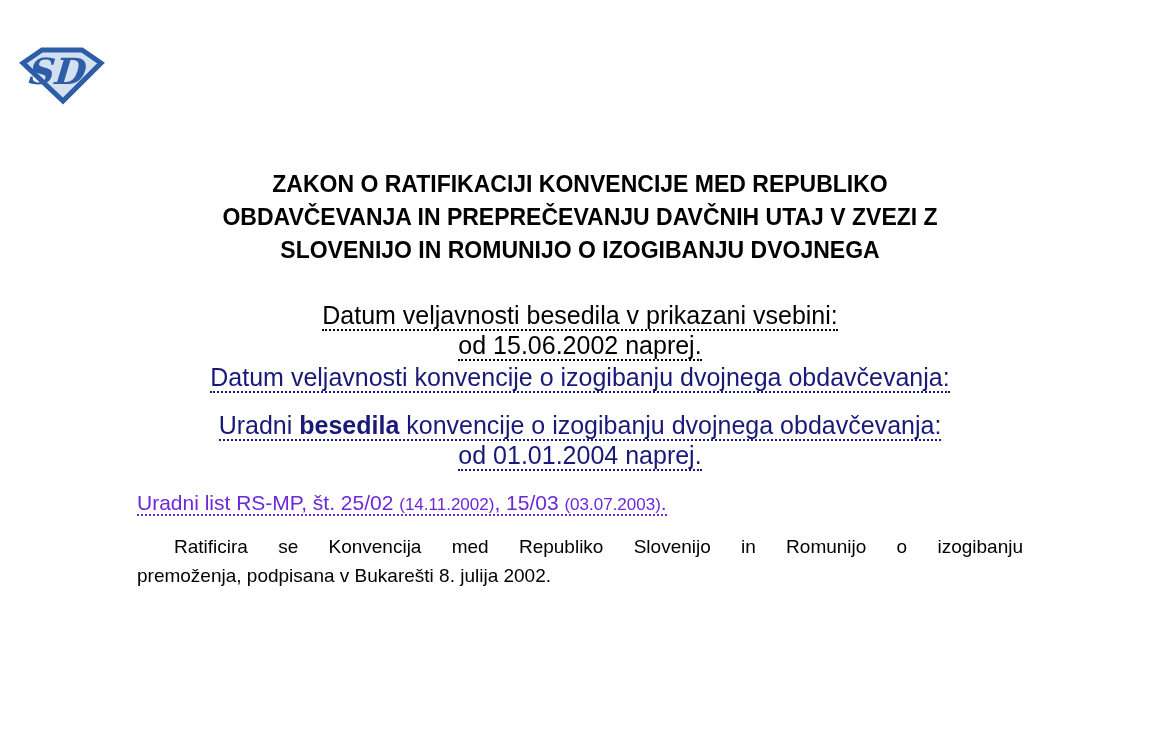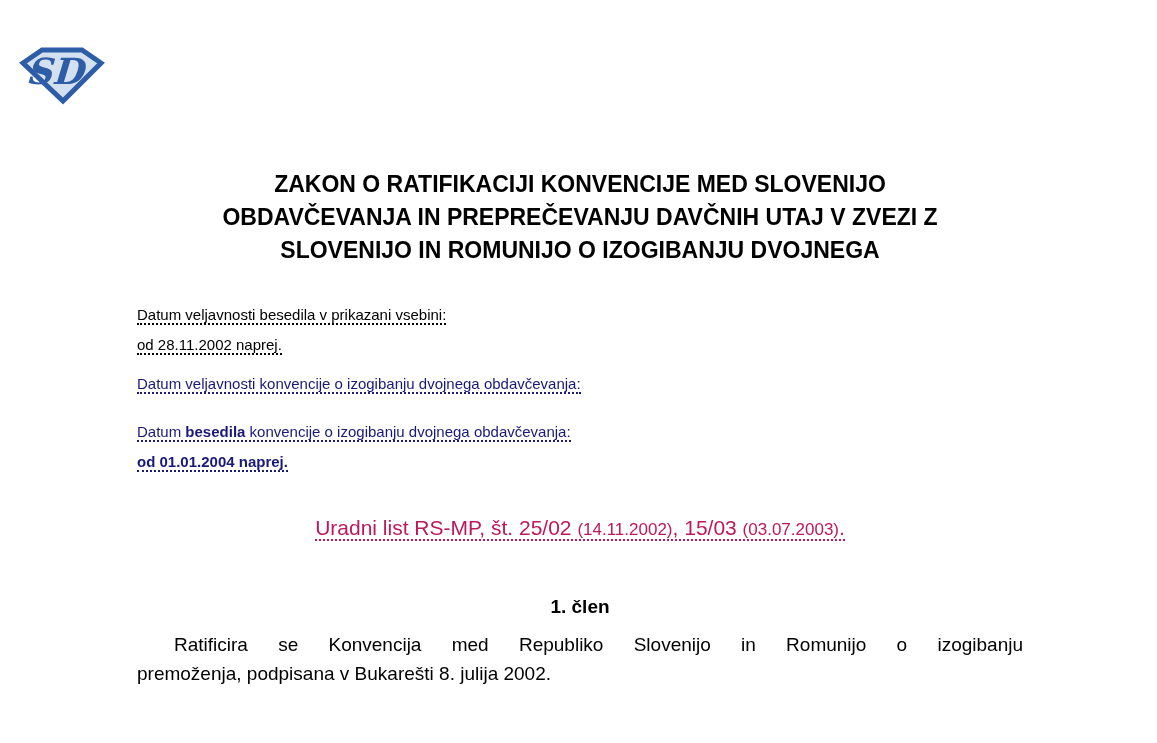--- a/index.html
+++ b/index.html
@@ -23,39 +23,40 @@
   }
   .doc-title {
     margin-top:168px;
     font-size:23px;
     line-height:33px;
     font-weight:bold;
     text-align:center;
     color:#000000;
   }
   .vblock {
-    font-size:15px;
+    font-size:25px;
     line-height:30px;
+    text-align:center;
   }
   .vblock.black { color:#000000; }
   .vblock.navy  { color:#191978; }
   .mt33 { margin-top:33px; }
-  .mt17 { margin-top:9px; }
+  .mt17 { margin-top:2px; }
   .mt18 { margin-top:18px; }
   .u {
     border-bottom:2px dotted currentColor;
     padding-bottom:0px;
   }
-  .bold { font-weight:bold; }
+  .bold { font-weight:normal; }
   .gazette {
-    margin-top:36px;
+    margin-top:18px;
     font-size:21px;
     line-height:30px;
-    text-align:center;
-    color:#be185d;
+    text-align:left;
+    color:#6d28d9;
   }
   .gazette .small { font-size:17px; }
   .article-heading {
     margin-top:51px;
     font-size:19px;
     line-height:22px;
     font-weight:bold;
     text-align:center;
   }
   .para {
@@ -77,45 +78,44 @@
 <div class="logo">
   <svg width="84" height="58" viewBox="0 0 84 58" style="overflow:visible">
     <polygon points="3,17 22,4 62,4 81,17 43,55" fill="#d4e0f0" stroke="#2d5da7" stroke-width="5" stroke-linejoin="miter"></polygon>
     <text x="12" y="38" font-family="DejaVu Serif, serif" font-style="italic" font-weight="bold" font-size="36" fill="#2d5da7" transform="skewX(-6)">SD</text>
   </svg>
 </div>
 
 <div class="content">
 
   <div class="doc-title">
-    <div>ZAKON O RATIFIKACIJI KONVENCIJE MED SLOVENIJO</div>
+    <div>ZAKON O RATIFIKACIJI KONVENCIJE MED REPUBLIKO</div>
     <div>OBDAVČEVANJA IN PREPREČEVANJU DAVČNIH UTAJ V ZVEZI Z</div>
     <div>SLOVENIJO IN ROMUNIJO O IZOGIBANJU DVOJNEGA</div>
   </div>
 
   <div class="vblock black mt33">
     <div><span class="u">Datum veljavnosti besedila v prikazani vsebini:</span></div>
-    <div><span class="u">od 28.11.2002 naprej.</span></div>
+    <div><span class="u">od 15.06.2002 naprej.</span></div>
   </div>
 
   <div class="vblock navy mt17">
     <div><span class="u">Datum veljavnosti konvencije o izogibanju dvojnega obdavčevanja:</span></div>
   </div>
 
   <div class="vblock navy mt18">
     <div>
-      <span class="u"><span>Datum </span><b>besedila</b><span> konvencije o izogibanju dvojnega obdavčevanja:</span></span>
+      <span class="u"><span>Uradni </span><b>besedila</b><span> konvencije o izogibanju dvojnega obdavčevanja:</span></span>
     </div>
     <div><span class="u bold">od 01.01.2004 naprej.</span></div>
   </div>
 
   <div class="gazette">
     <span class="u"><span>Uradni list RS-MP, št. 25/02 </span><span class="small">(14.11.2002)</span><span>, 15/03 </span><span class="small">(03.07.2003)</span><span>.</span></span>
   </div>
 
-  <div class="article-heading">1. člen</div>
 
   <div class="para">
     <div class="jline first">Ratificira se Konvencija med Republiko Slovenijo in Romunijo o izogibanju</div>
     <div class="last">premoženja, podpisana v Bukarešti 8. julija 2002.</div>
   </div>
 
 </div>
 
 </body></html>

